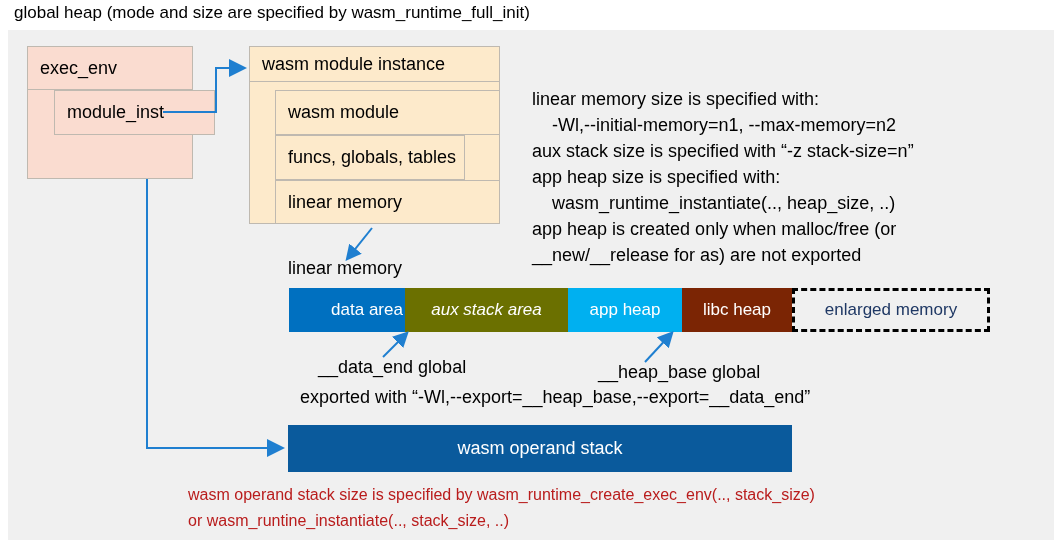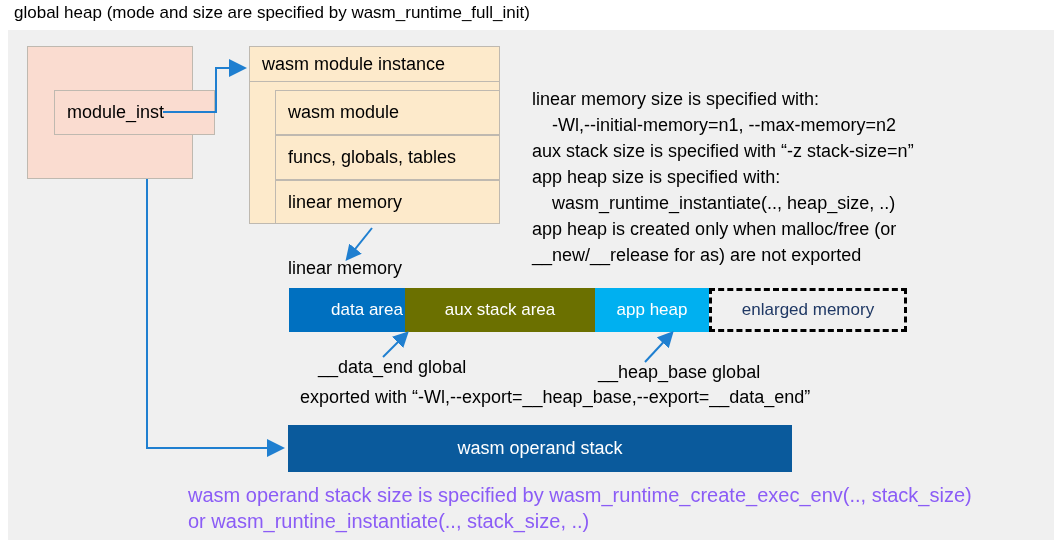--- a/index.html
+++ b/index.html
@@ -122,80 +122,86 @@
     align-items: center;
     justify-content: center;
     color: #ffffff;
     font-size: 18px;
     white-space: nowrap;
   }
   .btext {
     position: absolute;
     left: 188px;
     top: 482px;
-    font-size: 20px;
+    font-size: 16px;
     line-height: 26px;
-    color: #8b5cf6;
+    color: #b91c1c;
     white-space: pre;
   }
   svg.arrows {
     position: absolute;
     left: 0; top: 0;
     width: 1054px;
     height: 547px;
     pointer-events: none;
   }
 </style>
 </head>
 <body>
 
 <div id="canvas">
 
   <div class="title">global heap (mode and size are specified by wasm_runtime_full_init)</div>
 
   <div class="gray-panel"></div>
 
   <div class="box pink" style="left:27px; top:46px; width:166px; height:133px;"></div>
+  <div class="box-row pink" style="left:27px; top:46px; width:166px; height:44px;">
+    <span>exec_env</span>
+  </div>
   <div class="box-row pink" style="left:54px; top:90px; width:161px; height:45px;">
     <span>module_inst</span>
   </div>
 
   <div class="box cream" style="left:249px; top:46px; width:251px; height:178px;"></div>
   <div class="box-row cream" style="left:249px; top:46px; width:251px; height:36px;">
     <span>wasm module instance</span>
   </div>
   <div class="box-row cream" style="left:275px; top:90px; width:225px; height:45px;">
     <span>wasm module</span>
   </div>
-  <div class="box-row cream" style="left:275px; top:135px; width:225px; height:45px;">
+  <div class="box-row cream" style="left:275px; top:135px; width:190px; height:45px;">
     <span>funcs, globals, tables</span>
   </div>
   <div class="box-row cream" style="left:275px; top:180px; width:225px; height:44px;">
     <span>linear memory</span>
   </div>
 
   <div class="rtext">linear memory size is specified with:
     -Wl,--initial-memory=n1, --max-memory=n2
 aux stack size is specified with “-z stack-size=n”
 app heap size is specified with:
     wasm_runtime_instantiate(.., heap_size, ..)
 app heap is created only when malloc/free (or
 __new/__release for as) are not exported</div>
 
   <div class="lm-label">linear memory</div>
 
   <div class="membar">
     <div class="seg" style="width:116px; background:#0070c0;padding-left:40px;">
       <span>data area</span>
     </div>
-    <div class="seg" style="width:190px; background:#6b7000;">
+    <div class="seg" style="width:163px; background:#6b7000;font-style:italic;">
       <span>aux stack area</span>
     </div>
     <div class="seg" style="width:114px; background:#00b0f0;">
       <span>app heap</span>
+    </div>
+    <div class="seg" style="width:110px; background:#7b2504;">
+      <span>libc heap</span>
     </div>
     <div class="seg enlarged" style="width:198px;">
       <span>enlarged memory</span>
     </div>
   </div>
 
   <div class="ann" id="data-end-label">__data_end global</div>
   <div class="ann" id="heap-base-label">__heap_base global</div>
   <div class="ann" id="exported-label">exported with “-Wl,--export=__heap_base,--export=__data_end”</div>
 

